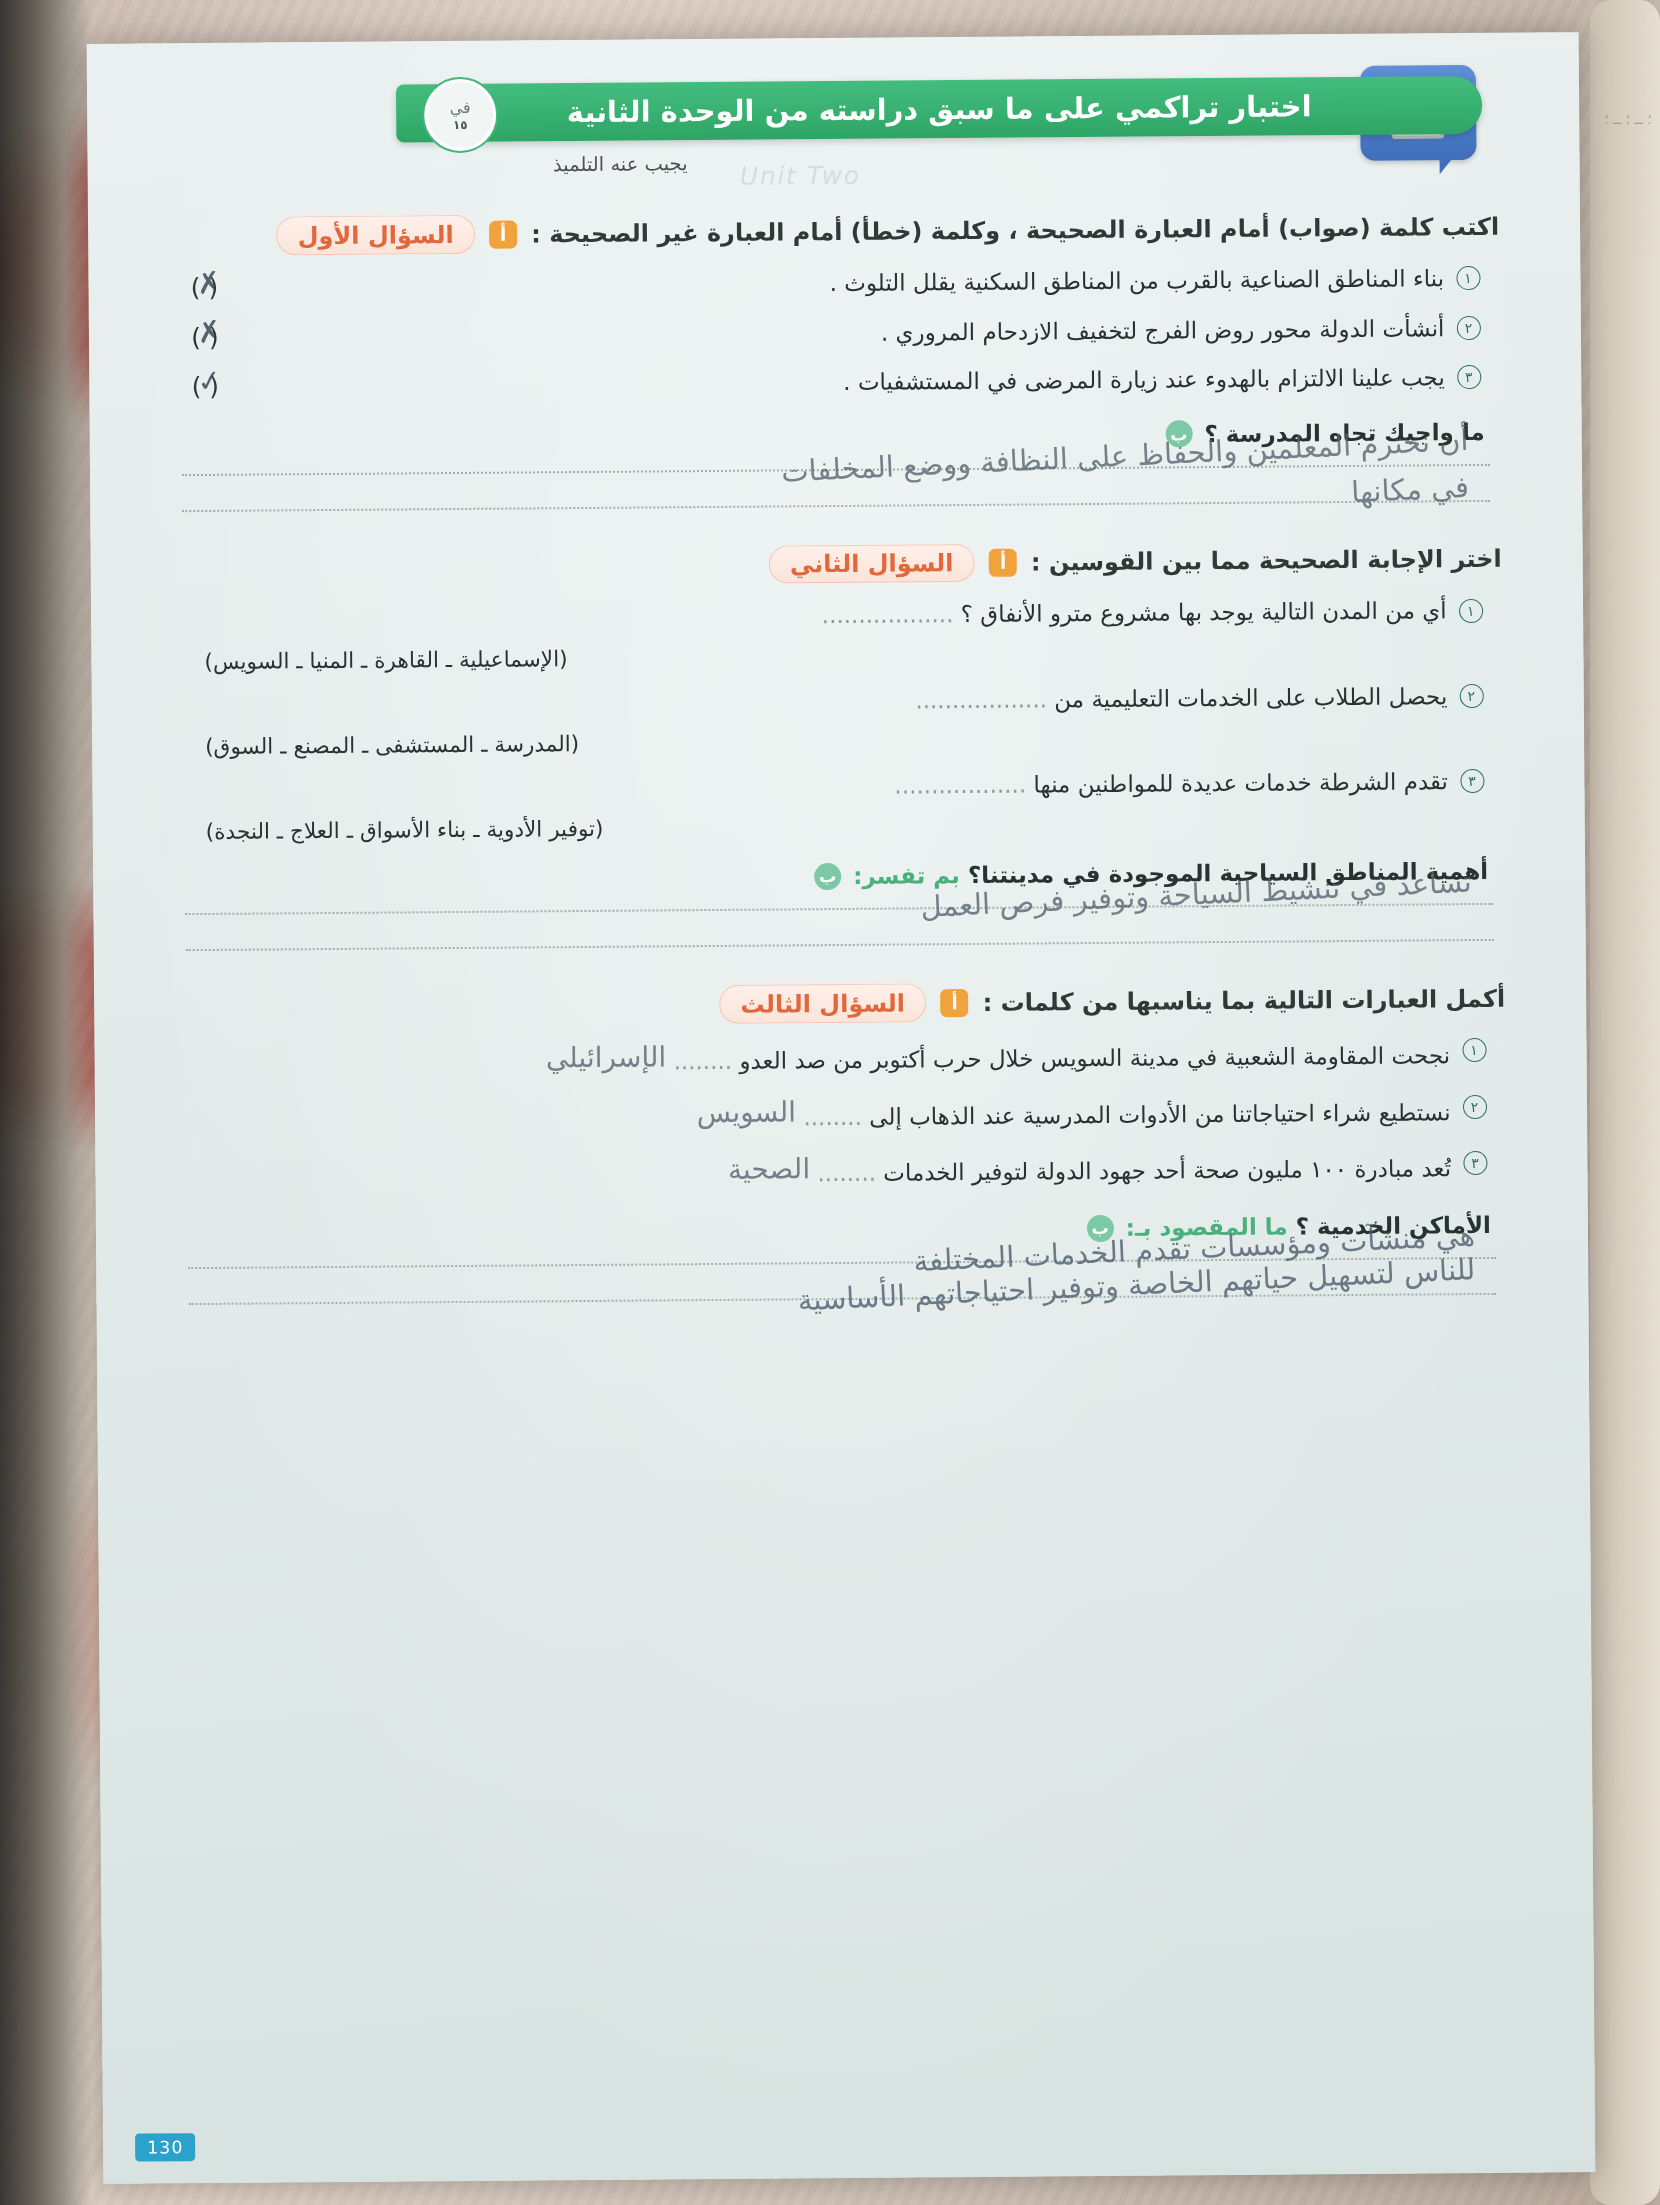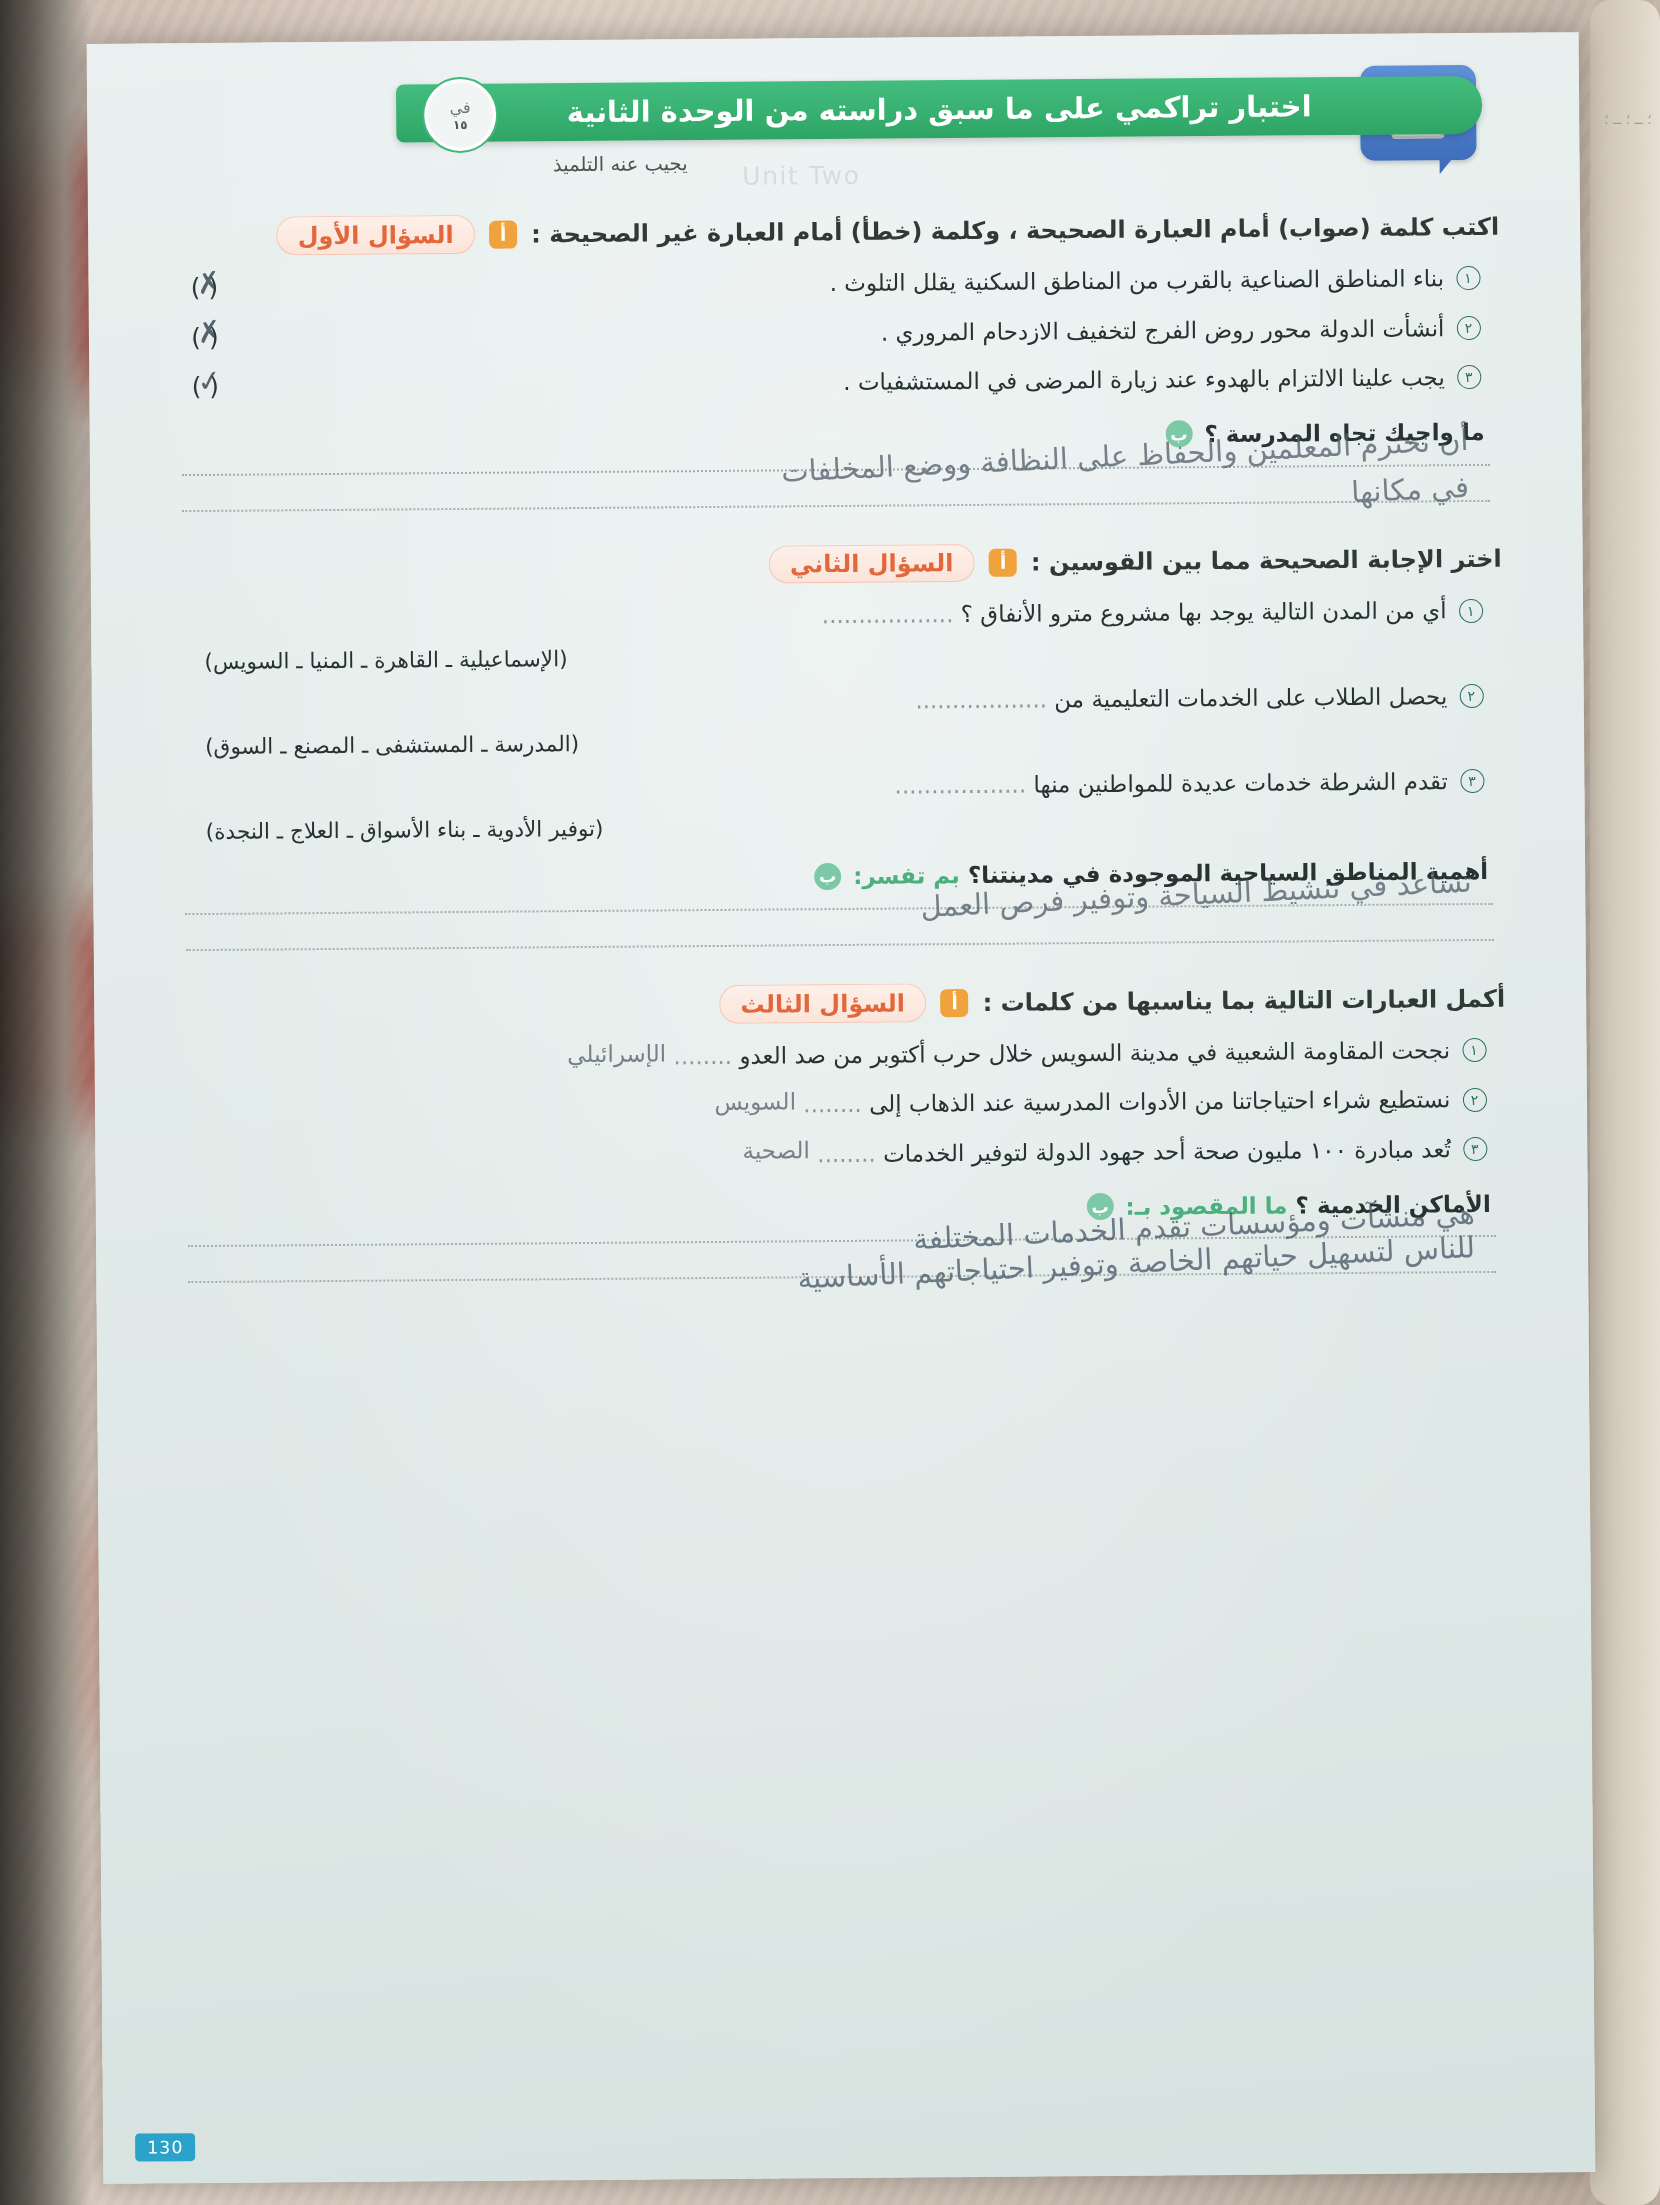--- a/index.html
+++ b/index.html
@@ -150,20 +150,21 @@
     position: absolute;
     top: 81px; right: 811px;
     font-size: 19.5px;
     color: #4a5350;
   }
   .ghost-text {
     position: absolute;
     top: 91px; right: 638px;
     font-size: 25px;
     color: rgba(120,140,135,.20);
+    font-style: italic;
     letter-spacing: 1.6px;
   }
 
   
   .q-head {
     display: flex;
     flex-direction: row;
     align-items: center;
     justify-content: flex-start;
     gap: 14px;
@@ -287,21 +288,21 @@
   .hand {
     position: absolute;
     color: #55626e;
     font-family: "DejaVu Sans", sans-serif;
     font-size: 29px;
     opacity: .78;
     white-space: nowrap;
     letter-spacing: 1.1px;
   }
   .hand.slant { transform: rotate(-2.2deg); }
-  .hand.small { font-size: 23px; }
+  .hand.small { font-size: 28px; }
   .hand.blue { color: #4a5a6b; }
 
   .choices {
     margin-top: 10.8px;
     padding-left: 32px;
     font-size: 21.6px;
     color: #263330;
     text-align: left;
     direction: rtl;
   }

